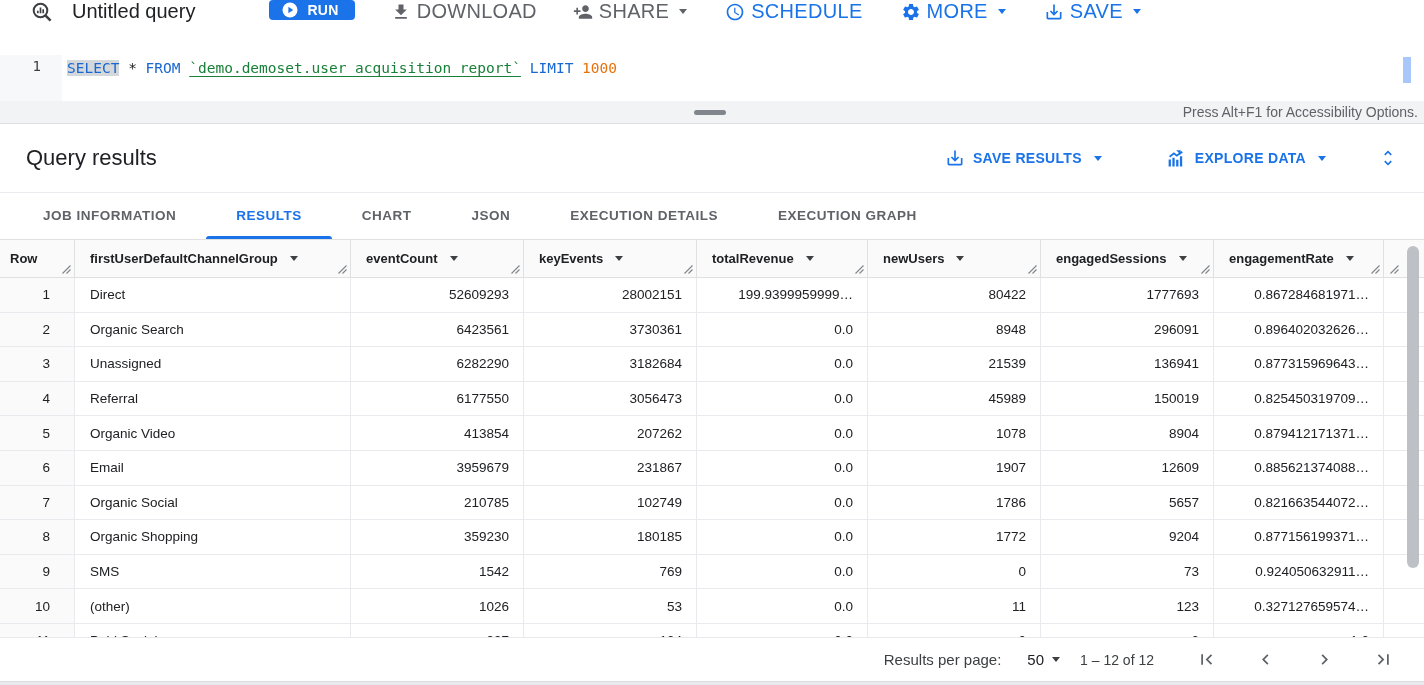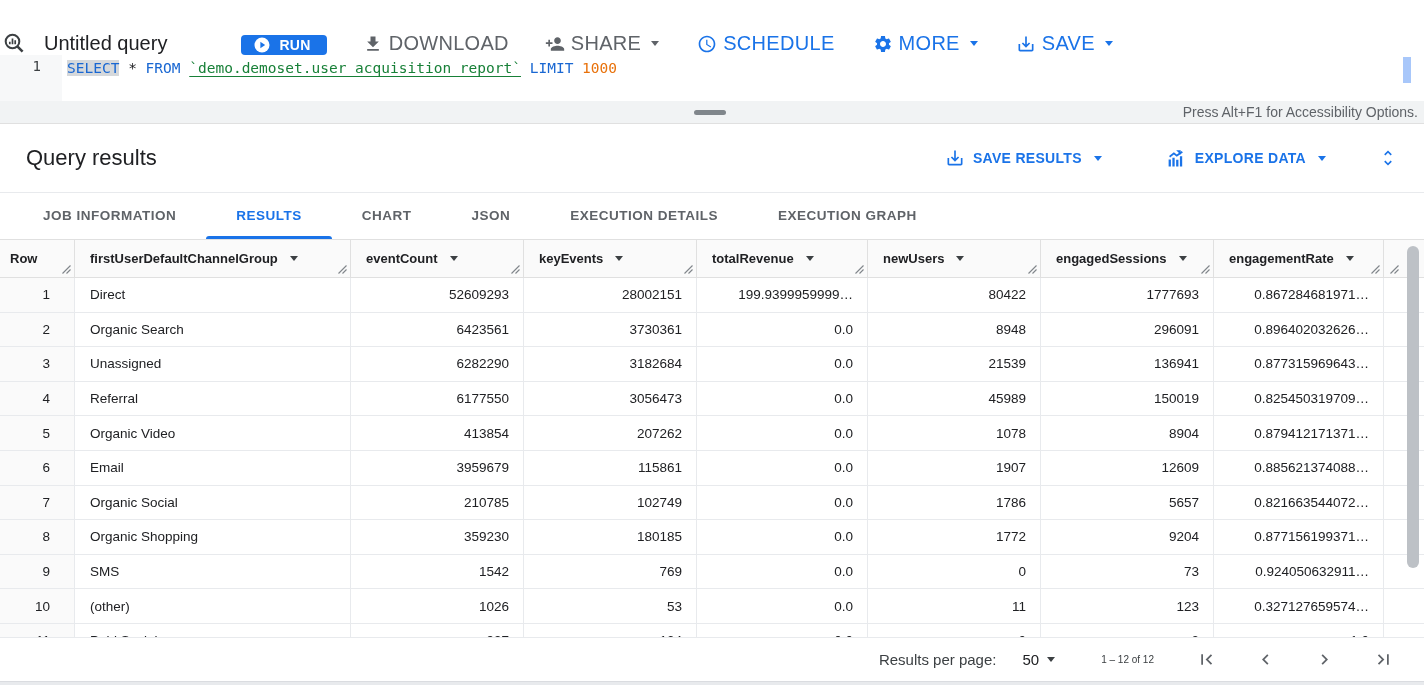--- a/index.html
+++ b/index.html
@@ -1,20 +1,20 @@
 <!DOCTYPE html>
 <html><head>
 <meta charset="utf-8">
 <style>
   * { margin:0; padding:0; box-sizing:border-box; }
   html,body { width:1424px; height:685px; overflow:hidden; background:#fff;
     font-family:"Liberation Sans", sans-serif; color:#202124; }
 
   
-  .toolbar { height:55px; display:flex; align-items:flex-end; padding-left:2px; background:#fff; }
+  .toolbar { height:55px; display:flex; align-items:flex-start; padding-left:30px; background:#fff; }
   .q-icon { width:24px; height:24px; margin-right:18px; flex:0 0 auto; }
   .doc-title { font-size:20px; color:#202124; margin-right:74px; white-space:nowrap; }
   .run-btn { display:flex; align-items:center; gap:8px; background:#1a73e8; color:#fff;
     border:none; border-radius:4px; height:20px; padding:0 16px 0 12px; font-size:14px;
     font-weight:700; letter-spacing:.3px; cursor:pointer; font-family:inherit; }
   .tbtn { display:flex; align-items:center; gap:6px; font-size:20px; font-weight:400;
     letter-spacing:.3px; white-space:nowrap; cursor:pointer; background:none; border:none;
     font-family:inherit; }
   .tbtn.gray { color:#5f6368; margin-left:36px; }
   .tbtn.blue { color:#1a73e8; margin-left:38px; }
@@ -84,21 +84,21 @@
   .vthumb { position:absolute; left:5px; top:6px; width:12px; height:322px; background:#bdc1c6;
     border-radius:6px; cursor:pointer; }
 
   
   .pagination { height:44px; border-top:1px solid #e8eaed; display:flex; align-items:center;
     justify-content:flex-end; padding-right:30px; background:#fff; }
   .pp-label { font-size:15px; color:#3c4043; }
   .pp-size { display:flex; align-items:center; margin-left:26px; cursor:pointer; font-size:15px;
     color:#202124; background:none; border:none; font-family:inherit; }
   .pp-size .caret { border-top-color:#3c4043; margin-left:8px; }
-  .pp-range { font-size:10px; color:#3c4043; margin-left:46px; }
+  .pp-range { font-size:14px; color:#3c4043; margin-left:20px; }
   .pp-nav { display:flex; align-items:center; gap:38px; margin-left:42px; }
   .pp-nav button { background:none; border:none; padding:0; cursor:pointer; display:flex; }
   .bottom-strip { height:4px; background:#e8eaed; border-top:1px solid #dadce0; }
 
   svg { display:block; }
 </style>
 </head>
 <body>
 
 <div class="toolbar">
@@ -340,21 +340,21 @@
         <div class="tcell c4 right">0.0</div>
         <div class="tcell c5 right">1078</div>
         <div class="tcell c6 right">8904</div>
         <div class="tcell c7 right">0.879412171371…</div>
         <div class="tcell c8"></div>
       </div>
       <div class="trow">
         <div class="tcell c0 rownum">6</div>
         <div class="tcell c1 left">Email</div>
         <div class="tcell c2 right">3959679</div>
-        <div class="tcell c3 right">115861</div>
+        <div class="tcell c3 right">231867</div>
         <div class="tcell c4 right">0.0</div>
         <div class="tcell c5 right">1907</div>
         <div class="tcell c6 right">12609</div>
         <div class="tcell c7 right">0.885621374088…</div>
         <div class="tcell c8"></div>
       </div>
       <div class="trow">
         <div class="tcell c0 rownum">7</div>
         <div class="tcell c1 left">Organic Social</div>
         <div class="tcell c2 right">210785</div>

